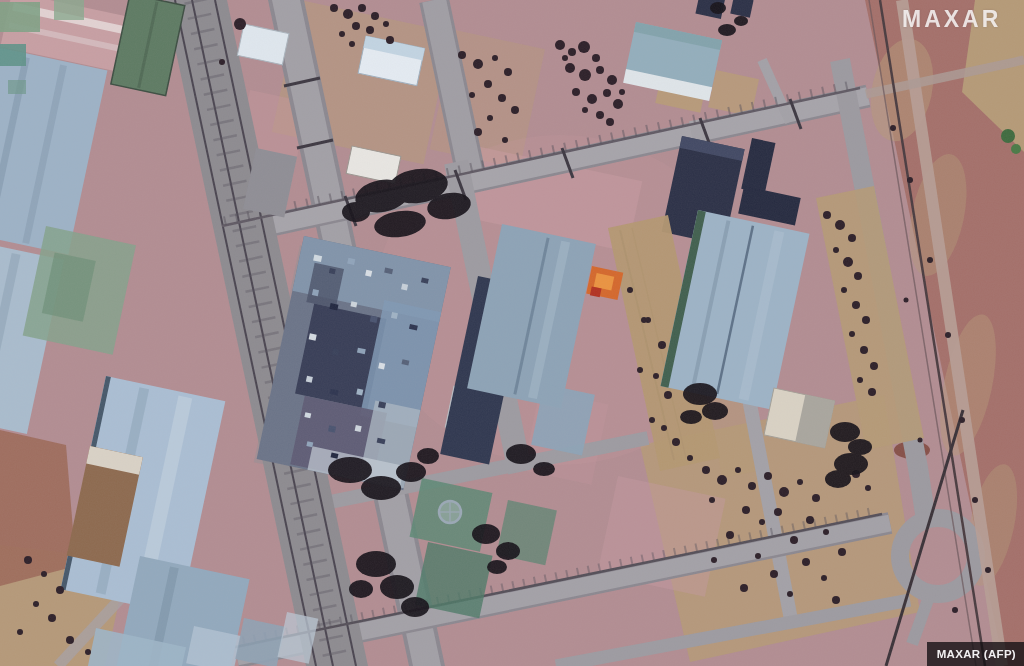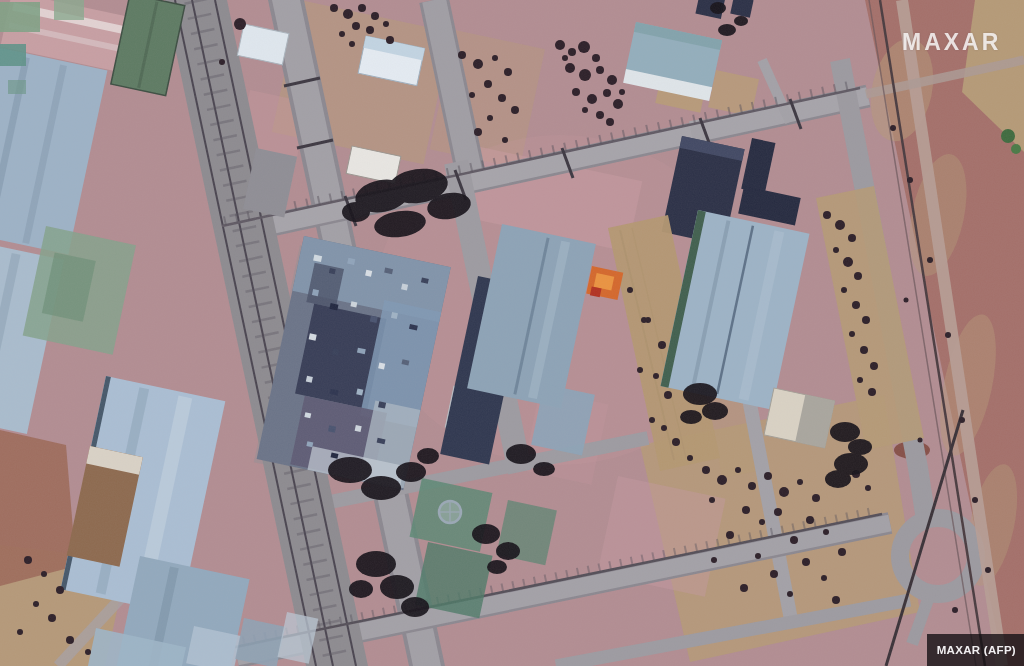--- a/index.html
+++ b/index.html
@@ -3,28 +3,28 @@
 <meta charset="utf-8">
 <style>
   html,body{margin:0;padding:0;background:#222;}
   #stage{
     position:relative;width:1024px;height:666px;overflow:hidden;
     font-family:"Liberation Sans",sans-serif;
     background:#b28d92;
   }
   #stage svg{position:absolute;left:0;top:0;display:block;}
   .watermark{
-    position:absolute;left:902px;top:29px;
+    position:absolute;left:902px;top:6px;
     font-size:23px;font-weight:bold;letter-spacing:3px;
     color:rgba(255,255,255,.8);
     text-shadow:0 0 2px rgba(120,90,90,.4);
     user-select:none;
   }
   .credit-bar{
-    position:absolute;right:0;bottom:0;height:32px;
+    position:absolute;right:0;bottom:0;height:24px;
     background:rgba(18,14,18,.78);
     display:flex;align-items:center;justify-content:flex-end;
     padding:0 8px 0 10px;
   }
   .credit-bar span{
     color:#f2f0f2;font-size:11.5px;font-weight:bold;letter-spacing:.3px;
   }
 </style>
 </head>
 <body>

